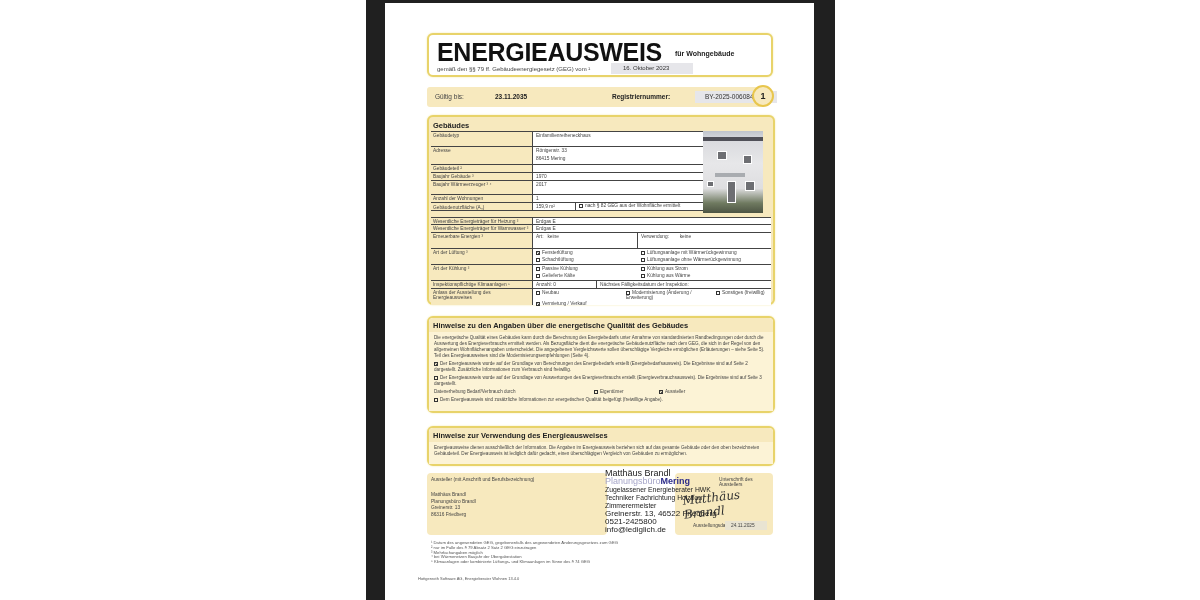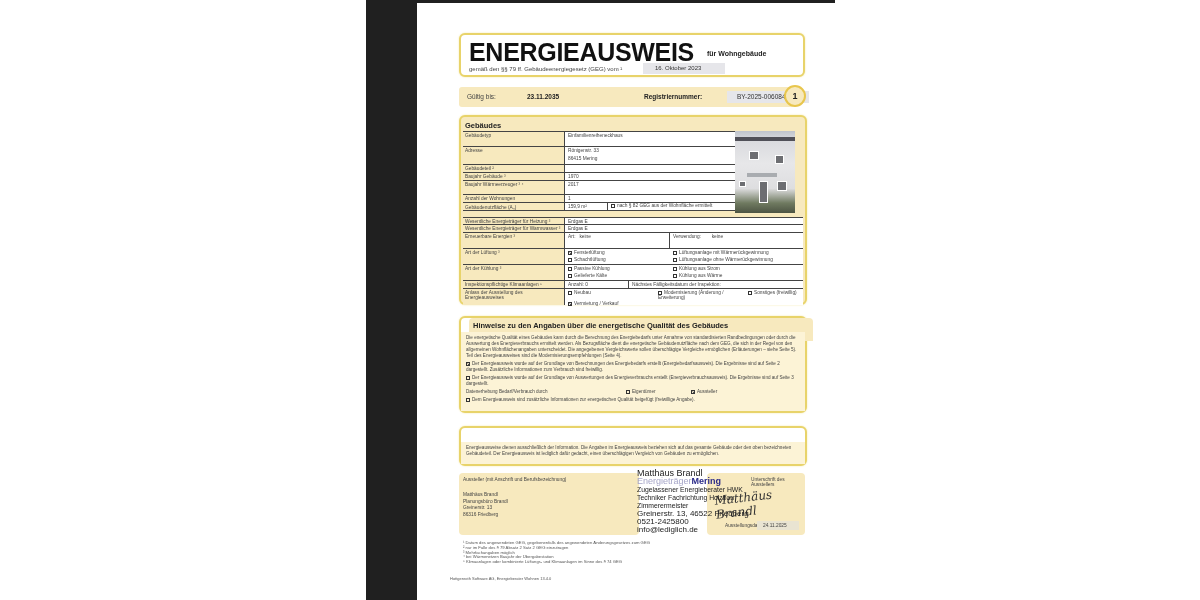--- a/index.html
+++ b/index.html
@@ -1,18 +1,18 @@
 <!DOCTYPE html>
 <html><head>
 <meta charset="utf-8">
 <style>
   * { box-sizing: border-box; margin: 0; padding: 0; }
   html, body { width: 1200px; height: 600px; overflow: hidden; background: #ffffff; font-family: "Liberation Sans", sans-serif; color: #222; }
   .frame { position: absolute; left: 366px; top: 0; width: 469px; height: 600px; background: #202020; }
-  .page { position: absolute; left: 385px; top: 3px; width: 429px; height: 597px; background: #fff; margin-left: 32px; }
+  .page { position: absolute; left: 385px; top: 3px; width: 429px; height: 597px; background: #fff; }
   .box { position: absolute; border: 2px solid #e8d36a; border-radius: 6px; box-shadow: 0 0 2px #f3e6a3; }
   .title-box { left: 42px; top: 30px; width: 346px; height: 44px; background: #fff; }
   .title-main { position: absolute; left: 8px; top: 3px; font-size: 25px; font-weight: bold; letter-spacing: -0.3px; color: #111; }
   .title-sub { position: absolute; left: 246px; top: 15px; font-size: 7px; font-weight: bold; color: #222; }
   .title-law { position: absolute; left: 8px; top: 31px; font-size: 6px; color: #444; }
   .title-date { position: absolute; left: 182px; top: 28px; width: 82px; height: 11px; background: #e6e6ea; font-size: 6px; padding: 2px 0 0 12px; color: #333; }
   .valid-bar { position: absolute; left: 42px; top: 84px; width: 335px; height: 20px; background: #f7e9be; border-radius: 3px; }
   .valid-bar span { position: absolute; top: 6px; font-size: 6.5px; color: #444; }
   .reg-val { position: absolute; left: 268px; top: 4px; width: 82px; height: 12px; background: #e6e6ea; font-size: 6.5px; padding: 2px 0 0 10px; color: #333; }
   .page-num { position: absolute; left: 367px; top: 82px; width: 22px; height: 22px; border: 2px solid #e8c64d; border-radius: 50%; background: #f7e9be; font-size: 9px; font-weight: bold; text-align: center; line-height: 18px; }
@@ -21,21 +21,21 @@
   .grid { position: absolute; left: 2px; top: 14px; width: 340px; }
   .row { position: relative; display: flex; border-bottom: 1px solid #444; font-size: 4.8px; color: #444; }
   .row .lab { width: 102px; padding: 1px 2px; background: #f7e9be; border-right: 1px solid #444; }
   .row .val { flex: 1; background: #fff; padding: 1px 3px; position: relative; }
   .photo { position: absolute; left: 274px; top: 14px; width: 60px; height: 82px; background: linear-gradient(#bfc4cc 0%, #d9dade 10%, #e7e7e9 40%, #dedee0 70%, #6f7a60 88%, #4d5443 100%); }
   .photo .win { position: absolute; background: #6d6e72; border: 1px solid #fff; }
   .photo .roof { position: absolute; left: 0; top: 6px; width: 60px; height: 4px; background: #505058; }
   .chk { display: inline-block; width: 4px; height: 4px; border: 0.6px solid #333; margin-right: 2px; vertical-align: middle; font-size: 4px; line-height: 3px; text-align: center; }
   .chk.on::after { content: "✕"; font-size: 4px; font-weight: bold; }
   .hint-box { left: 42px; top: 313px; width: 348px; height: 97px; background: #fff; }
-  .hint-head { position: absolute; left: 8px; top: 0; width: 344px; height: 23px; background: #f7e9be; border-radius: 4px 4px 0 0; }
+  .hint-head { position: absolute; left: 0; top: 0; width: 344px; height: 23px; background: #f7e9be; border-radius: 4px 4px 0 0; }
   .hint-head span { position: absolute; left: 4px; top: 3px; font-size: 7.5px; font-weight: bold; }
   .hint-body { position: absolute; left: 0; top: 14px; width: 344px; bottom: 0; background: #fcf3d6; padding: 3px 5px; font-size: 4.6px; line-height: 6px; color: #444; }
   .hint-body p { margin-bottom: 2px; }
   .use-box { left: 42px; top: 423px; width: 348px; height: 40px; }
   .issuer-box { position: absolute; left: 42px; top: 470px; width: 346px; height: 62px; }
   .issuer-left { position: absolute; left: 0; top: 0; width: 180px; height: 62px; background: #f7e9be; border-radius: 4px; font-size: 4.8px; color: #444; padding: 4px; }
   .stamp { position: absolute; left: 178px; top: -4px; width: 130px; height: 70px; font-size: 6.8px; color: #222; line-height: 8px; }
   .stamp .name { font-size: 9px; }
   .stamp .brand1 { font-size: 9px; color: #a6a6c8; }
   .stamp .brand2 { font-size: 9px; color: #2c2c8a; font-weight: bold; }
@@ -173,20 +173,23 @@
       <p><span class="chk"></span><span>Der Energieausweis wurde auf der Grundlage von Auswertungen des Energieverbrauchs erstellt (Energieverbrauchsausweis). Die Ergebnisse sind auf Seite 3 dargestellt.</span></p>
       <p style="position:relative"><span>Datenerhebung Bedarf/Verbrauch durch</span>
         <span style="position:absolute;left:160px"><span class="chk"></span><span>Eigentümer</span></span>
         <span style="position:absolute;left:225px"><span class="chk on"></span><span>Aussteller</span></span>
       </p>
       <p><span class="chk"></span><span>Dem Energieausweis sind zusätzliche Informationen zur energetischen Qualität beigefügt (freiwillige Angabe).</span></p>
     </div>
   </div>
 
   <div class="box hint-box use-box">
+    <div class="hint-head">
+        <span>Hinweise zur Verwendung des Energieausweises</span>
+      </div>
     <div class="hint-body">
         <p>Energieausweise dienen ausschließlich der Information. Die Angaben im Energieausweis beziehen sich auf das gesamte Gebäude oder den oben bezeichneten Gebäudeteil. Der Energieausweis ist lediglich dafür gedacht, einen überschlägigen Vergleich von Gebäuden zu ermöglichen.</p>
       </div>
   </div>
 
   <div class="issuer-box">
     <div class="issuer-left">
       <div>Aussteller (mit Anschrift und Berufsbezeichnung)</div>
       <div style="margin-top:10px;line-height:6.5px">
         <div>Matthäus Brandl</div>
@@ -196,21 +199,21 @@
       </div>
     </div>
     <div class="sig-box">
       <div style="margin-left:40px">Unterschrift des Ausstellers</div>
       <div class="signature">Matthäus Brandl</div>
       <div style="position:absolute;left:18px;top:50px">Ausstellungsdatum</div>
       <div class="sig-date">24.11.2025</div>
     </div>
     <div class="stamp">
       <div class="name">Matthäus Brandl</div>
-      <div><span class="brand1">Energieträger</span><span class="brand2">Mering</span></div>
+      <div><span class="brand1">Planungsbüro</span><span class="brand2">Mering</span></div>
       <div>Zugelassener Energieberater HWK</div>
       <div>Techniker Fachrichtung Holzbau</div>
       <div>Zimmerermeister</div>
       <div style="font-size:8px">Greinerstr. 13, 46522 Friedberg</div>
       <div style="font-size:8px">0521-2425800</div>
       <div style="font-size:8px">info@lediglich.de</div>
     </div>
   </div>
 
   <div class="footnotes">

